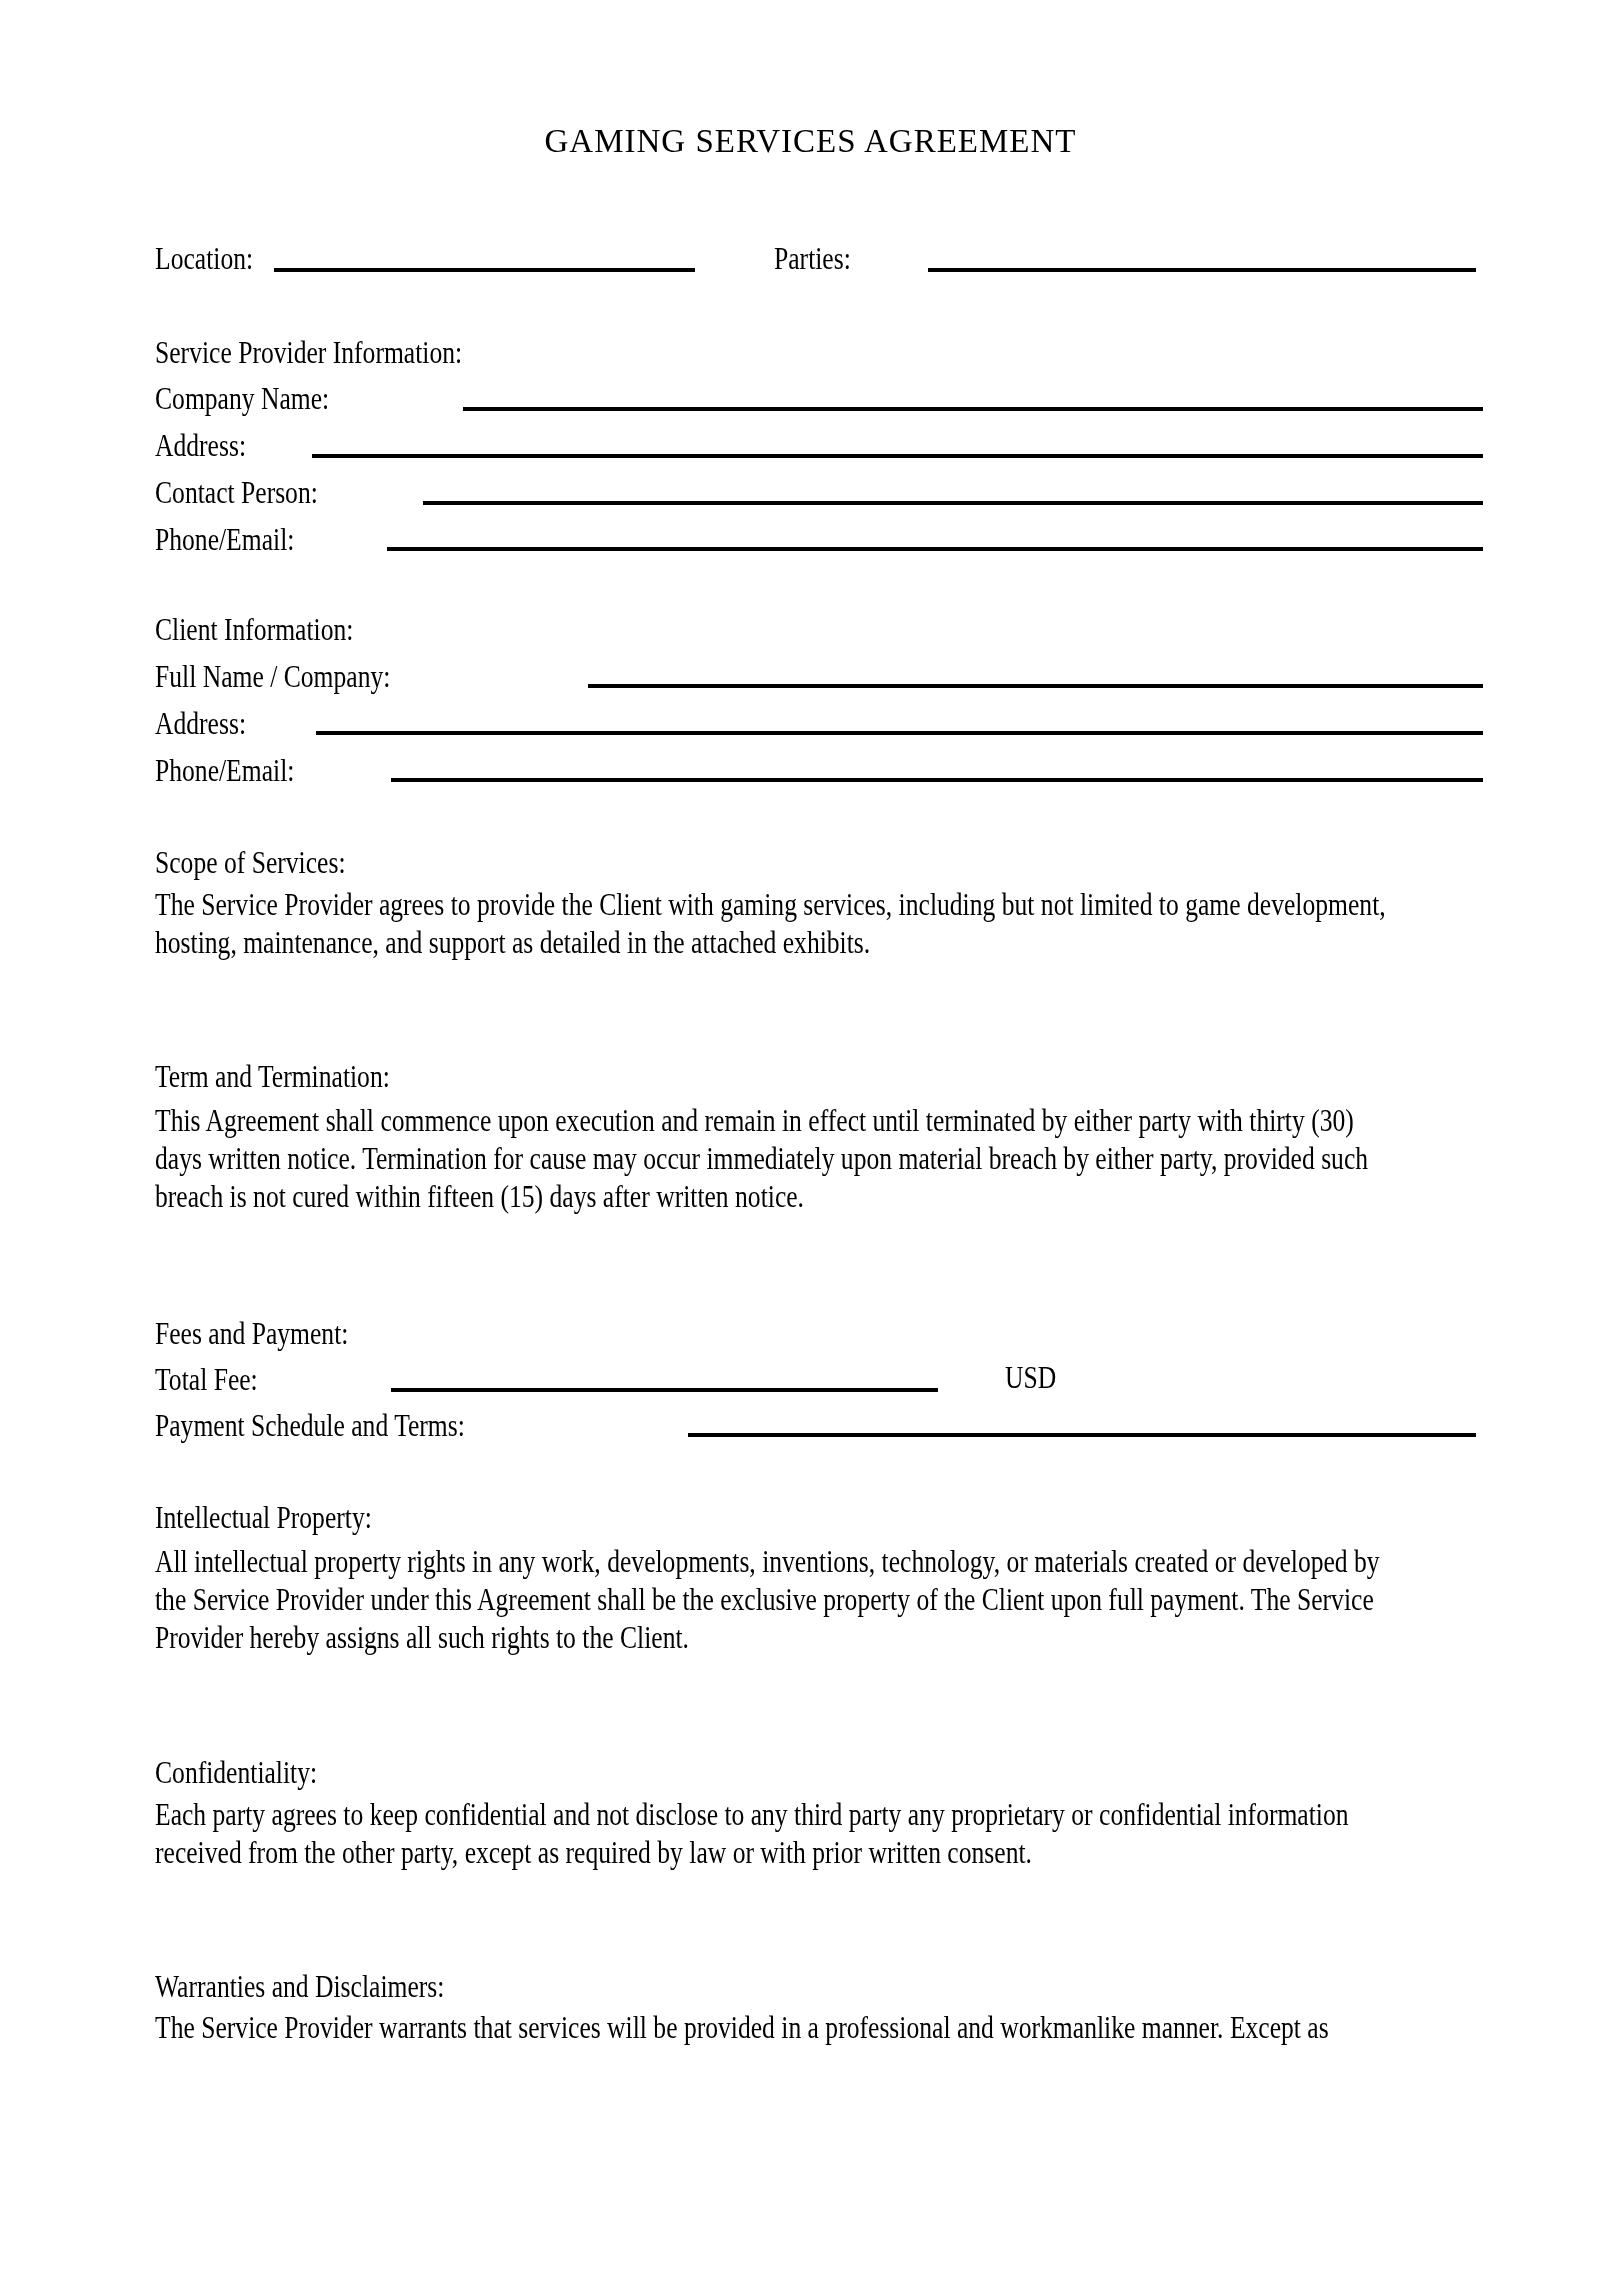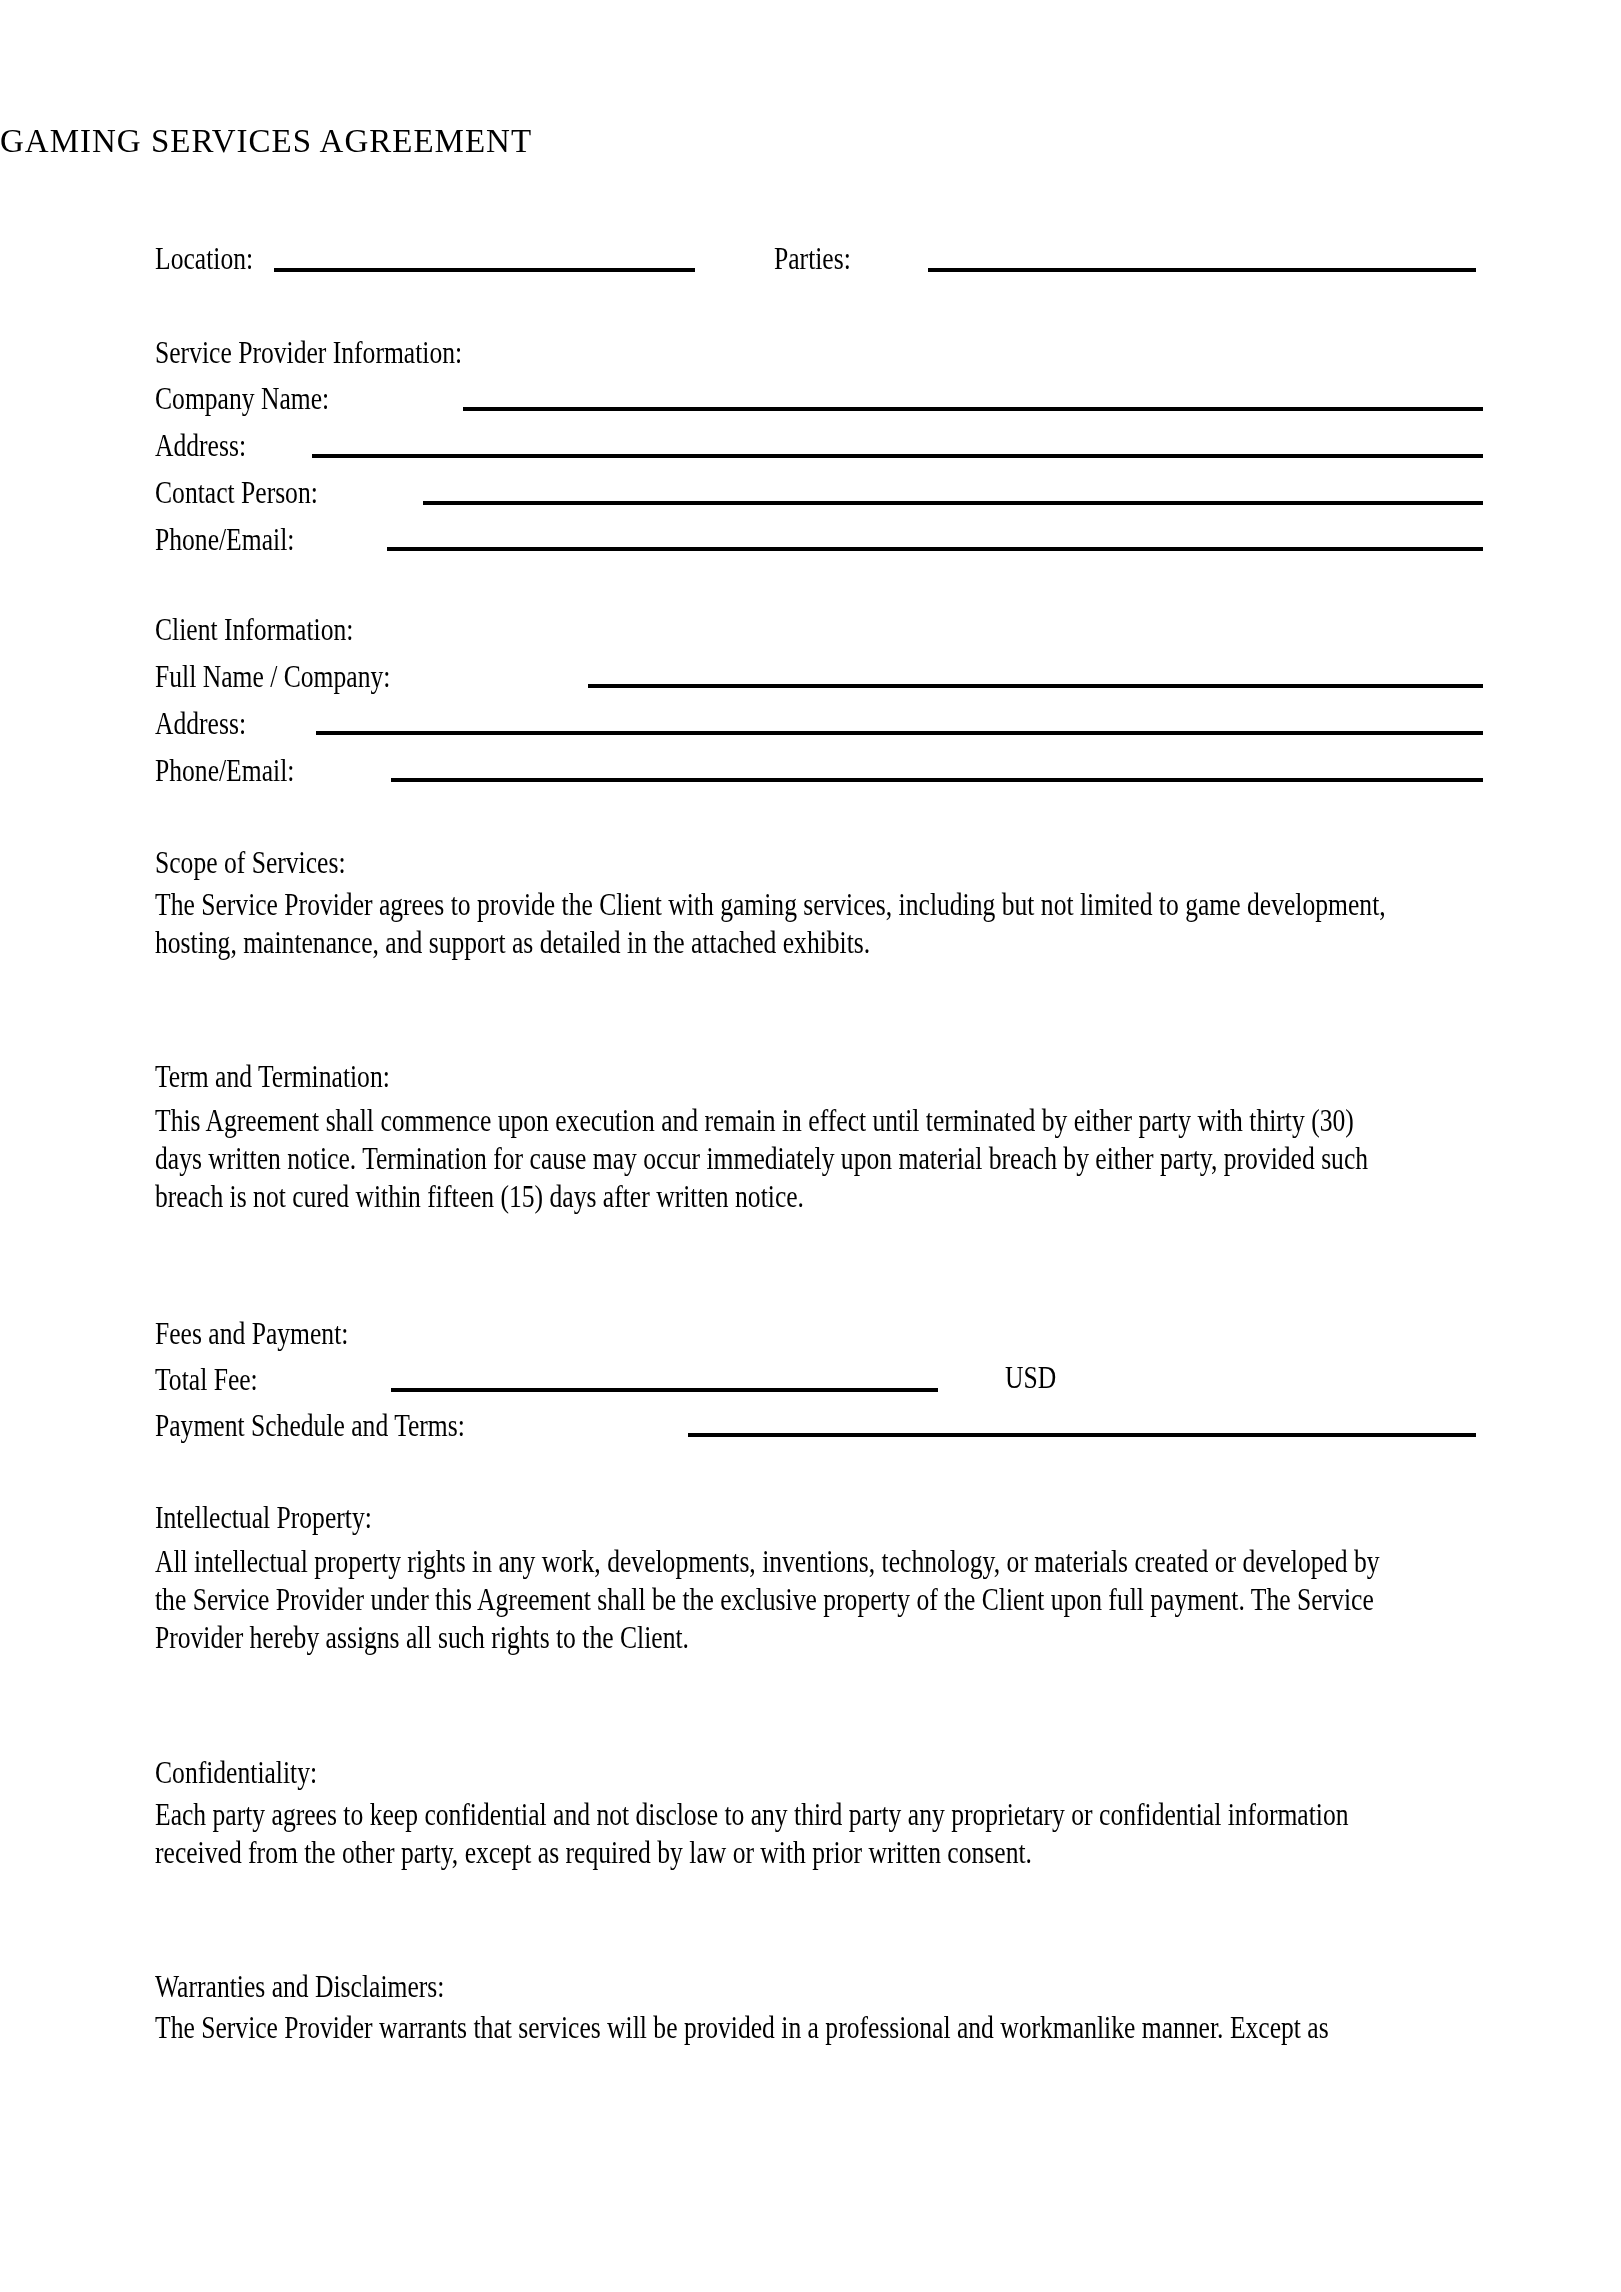--- a/index.html
+++ b/index.html
@@ -14,21 +14,21 @@
     background: #ffffff;
     color: #000000;
     font-family: "Liberation Serif", "DejaVu Serif", serif;
     overflow: hidden;
   }
   .title {
     position: absolute;
     left: 0;
     top: 122px;
     width: 1621px;
-    text-align: left;
+    text-align: center;
     font-size: 33px;
     line-height: 39px;
     letter-spacing: 1px;
     white-space: pre;
   }
   .tx {
     position: absolute;
     font-size: 32px;
     line-height: 38px;
     transform: scaleX(0.8);

